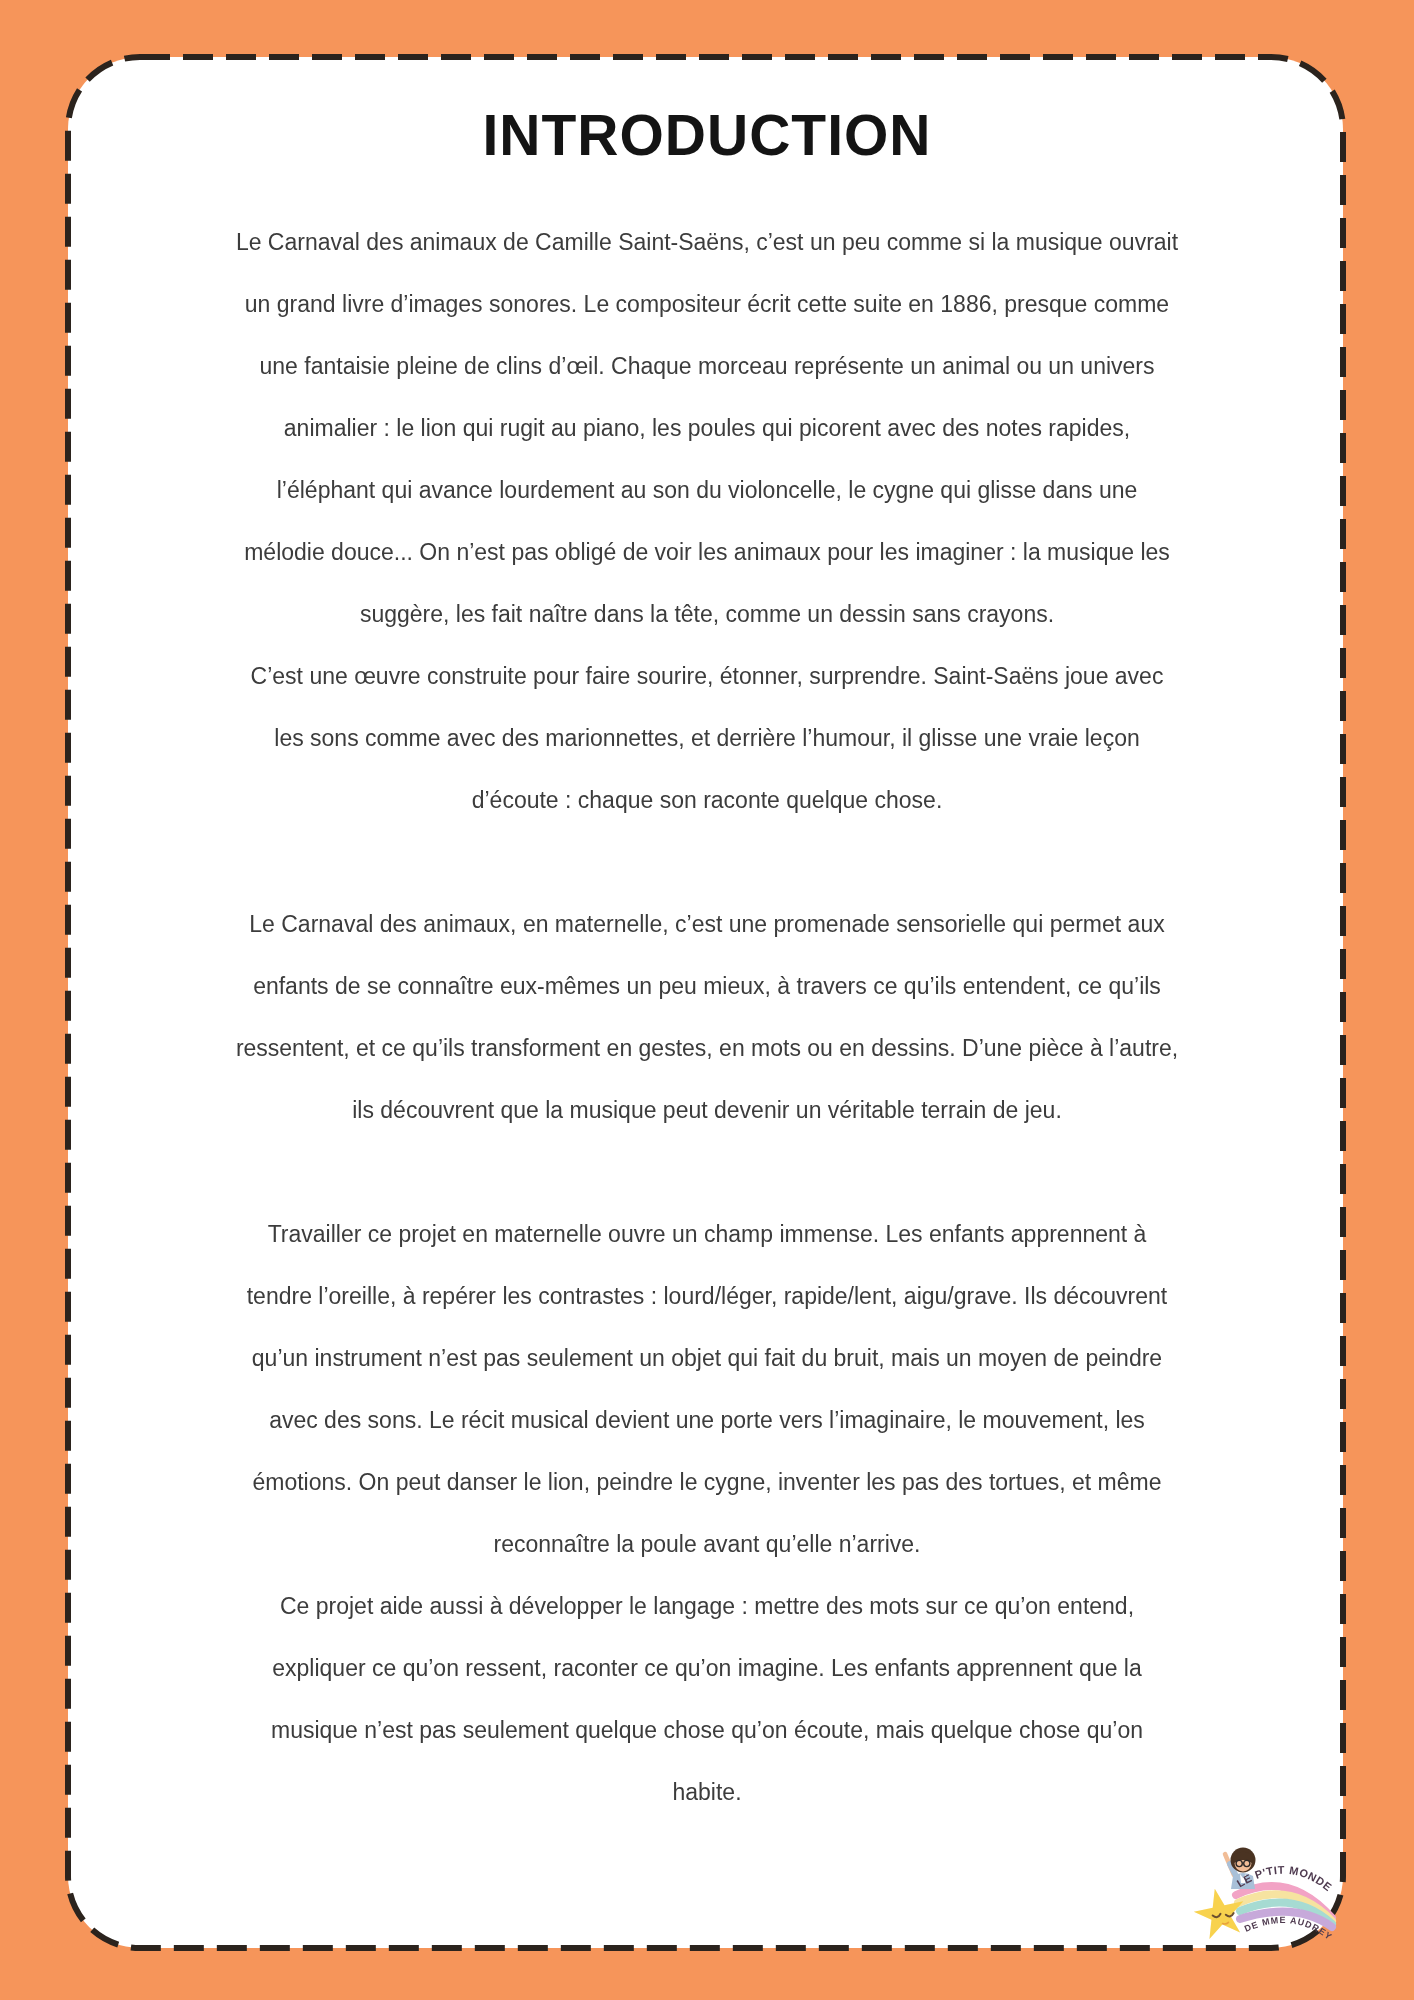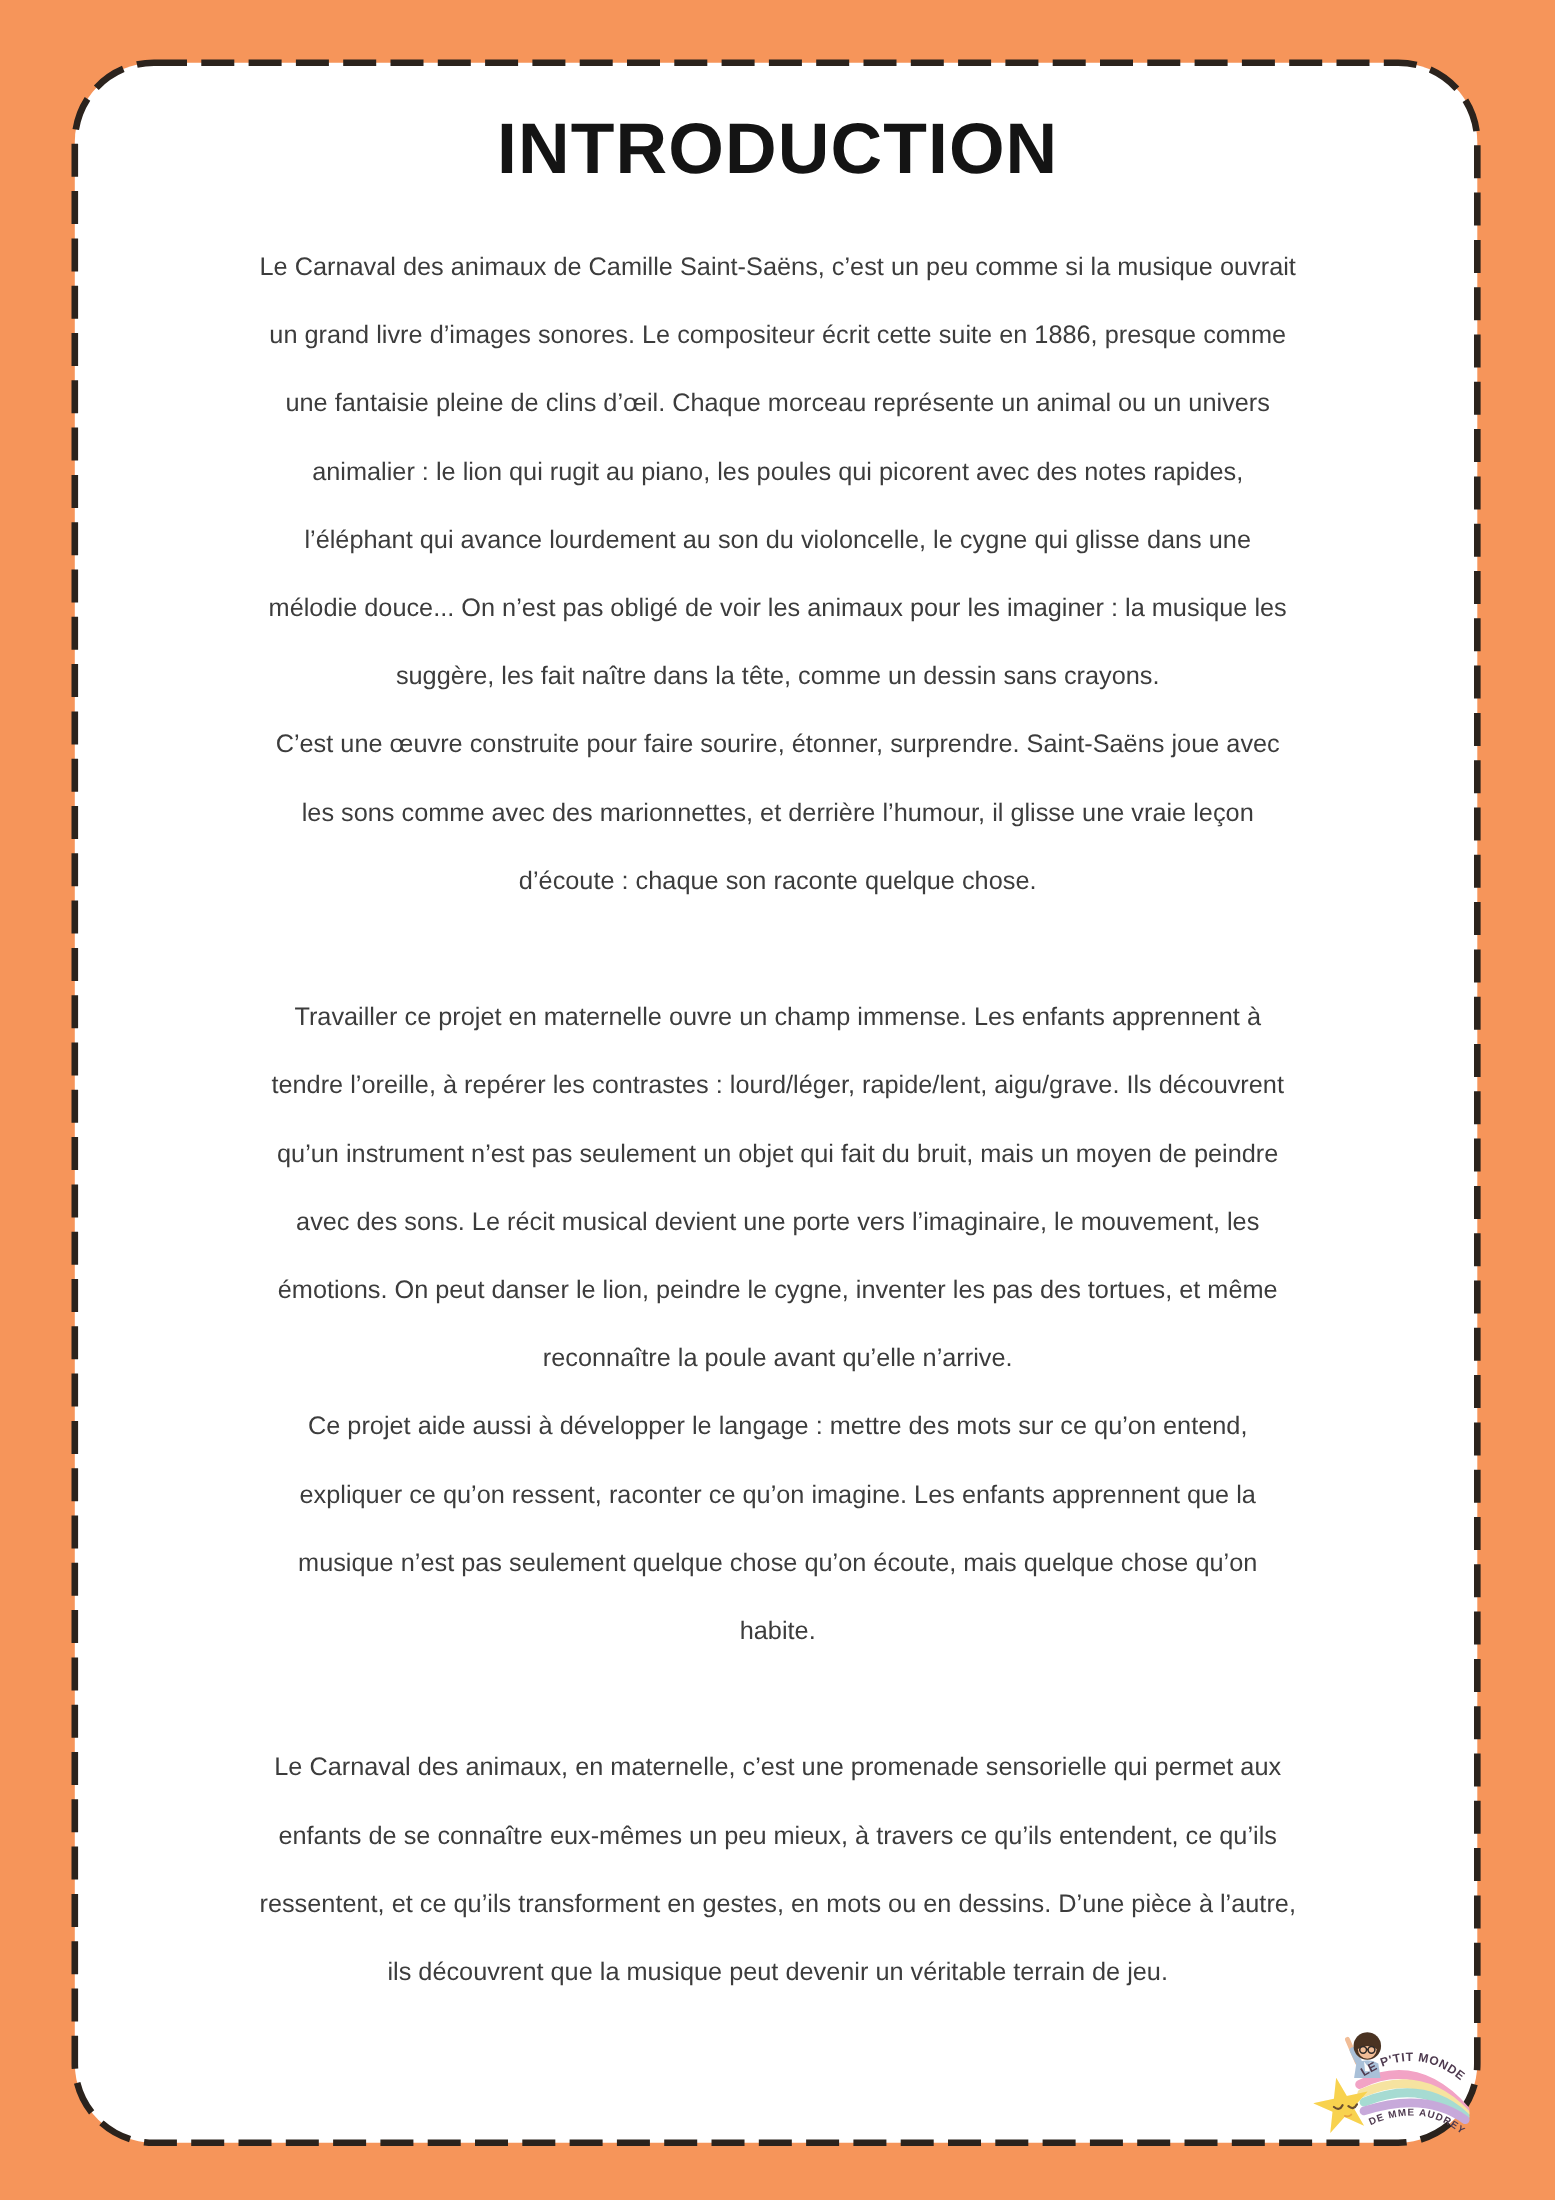--- a/index.html
+++ b/index.html
@@ -24,21 +24,21 @@
     pointer-events: none;
   }
   .content {
     position: absolute;
     left: 76px; top: 57px;
     width: 1262px;
     text-align: center;
   }
   .page-title {
     margin: 48px 0 0 0;
-    font-size: 65px;
+    font-size: 57px;
     line-height: 60px;
     font-weight: 900;
     letter-spacing: 1px;
     color: #141414;
   }
   .body-text { margin-top: 46px; }
   .para {
     font-size: 23px;
     line-height: 62px;
     color: #3c3c3c;
@@ -67,34 +67,34 @@
     <p class="para">Le Carnaval des animaux de Camille Saint-Saëns, c’est un peu comme si la musique ouvrait
 un grand livre d’images sonores. Le compositeur écrit cette suite en 1886, presque comme
 une fantaisie pleine de clins d’œil. Chaque morceau représente un animal ou un univers
 animalier : le lion qui rugit au piano, les poules qui picorent avec des notes rapides,
 l’éléphant qui avance lourdement au son du violoncelle, le cygne qui glisse dans une
 mélodie douce... On n’est pas obligé de voir les animaux pour les imaginer : la musique les
 suggère, les fait naître dans la tête, comme un dessin sans crayons.
 C’est une œuvre construite pour faire sourire, étonner, surprendre. Saint-Saëns joue avec
 les sons comme avec des marionnettes, et derrière l’humour, il glisse une vraie leçon
 d’écoute : chaque son raconte quelque chose.</p>
+    <p class="para">Le Carnaval des animaux, en maternelle, c’est une promenade sensorielle qui permet aux
+enfants de se connaître eux-mêmes un peu mieux, à travers ce qu’ils entendent, ce qu’ils
+ressentent, et ce qu’ils transforment en gestes, en mots ou en dessins. D’une pièce à l’autre,
+ils découvrent que la musique peut devenir un véritable terrain de jeu.</p>
     <p class="para">Travailler ce projet en maternelle ouvre un champ immense. Les enfants apprennent à
 tendre l’oreille, à repérer les contrastes : lourd/léger, rapide/lent, aigu/grave. Ils découvrent
 qu’un instrument n’est pas seulement un objet qui fait du bruit, mais un moyen de peindre
 avec des sons. Le récit musical devient une porte vers l’imaginaire, le mouvement, les
 émotions. On peut danser le lion, peindre le cygne, inventer les pas des tortues, et même
 reconnaître la poule avant qu’elle n’arrive.
 Ce projet aide aussi à développer le langage : mettre des mots sur ce qu’on entend,
 expliquer ce qu’on ressent, raconter ce qu’on imagine. Les enfants apprennent que la
 musique n’est pas seulement quelque chose qu’on écoute, mais quelque chose qu’on
 habite.</p>
-    <p class="para">Le Carnaval des animaux, en maternelle, c’est une promenade sensorielle qui permet aux
-enfants de se connaître eux-mêmes un peu mieux, à travers ce qu’ils entendent, ce qu’ils
-ressentent, et ce qu’ils transforment en gestes, en mots ou en dessins. D’une pièce à l’autre,
-ils découvrent que la musique peut devenir un véritable terrain de jeu.</p>
   </div>
 </div>
 
 <svg class="logo" viewBox="0 0 152 102" aria-hidden="true">
   <defs>
     <path id="arcTop" d="M44 42 Q98 6 144 54" fill="none"></path>
     <path id="arcBottom" d="M50 86 Q100 62 138 96" fill="none"></path>
   </defs>
 
   <g>

